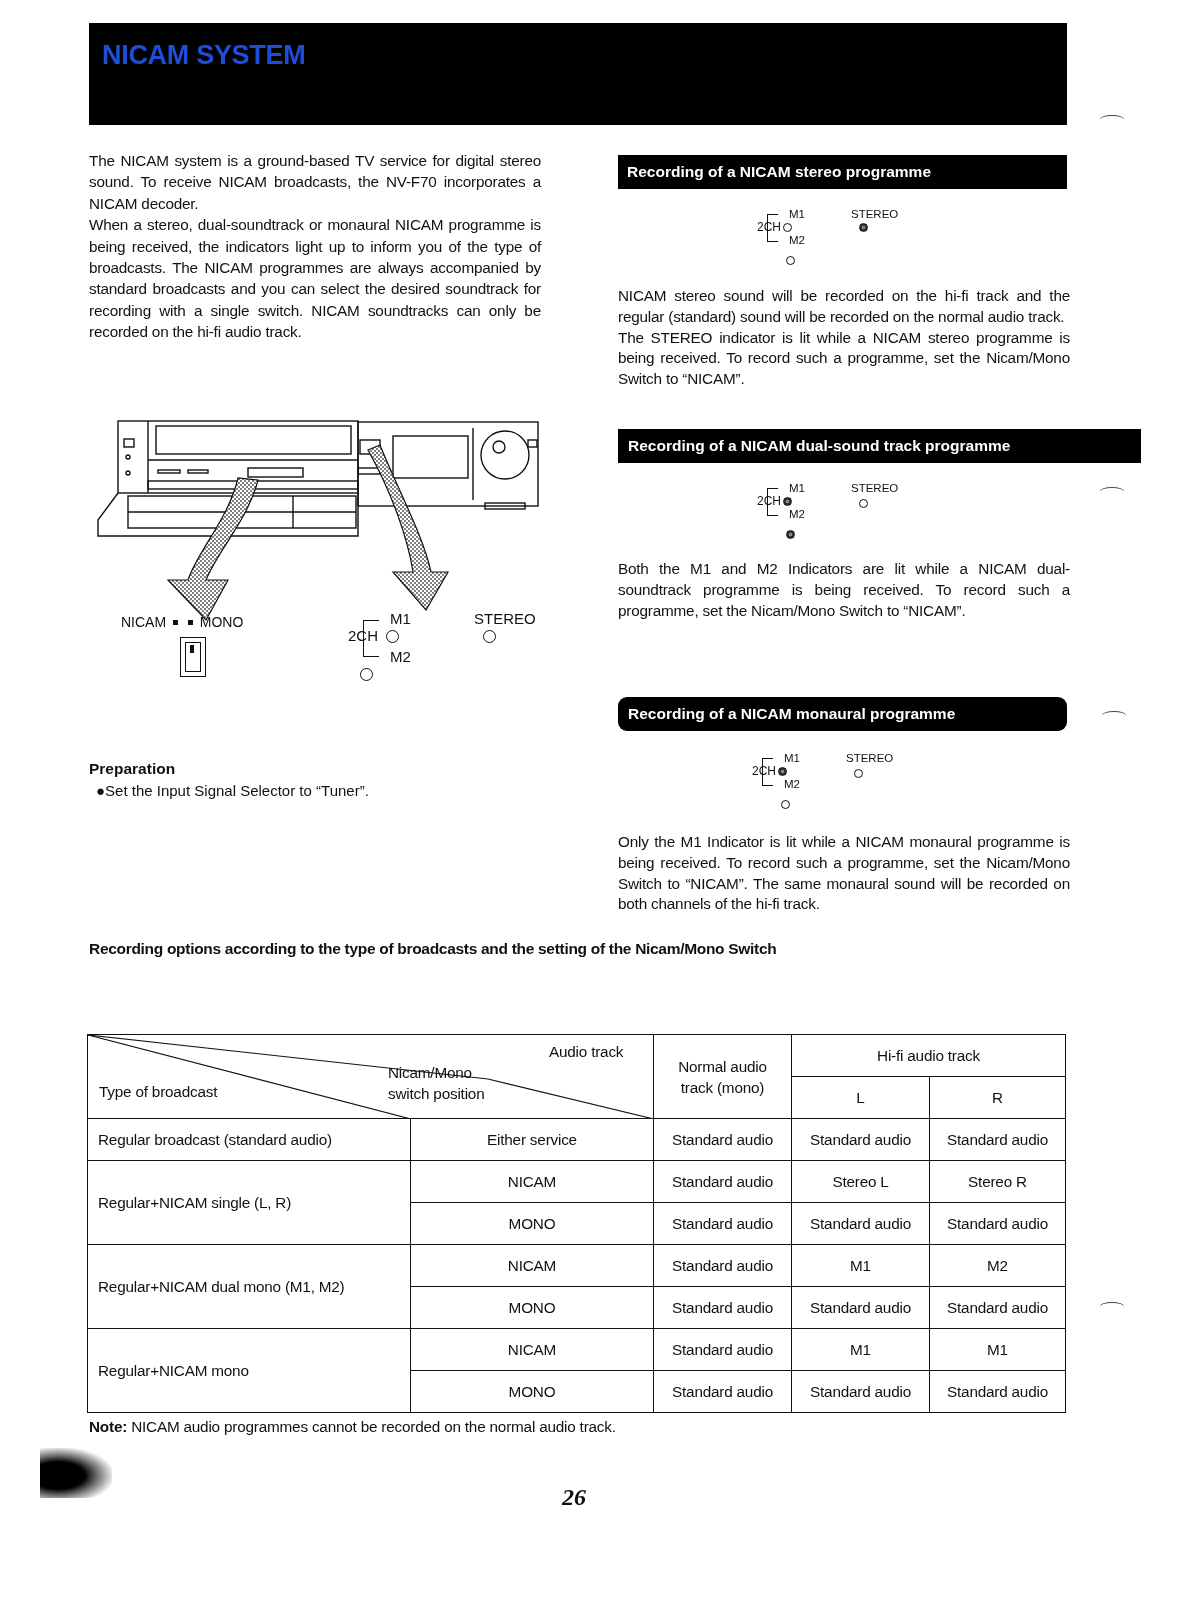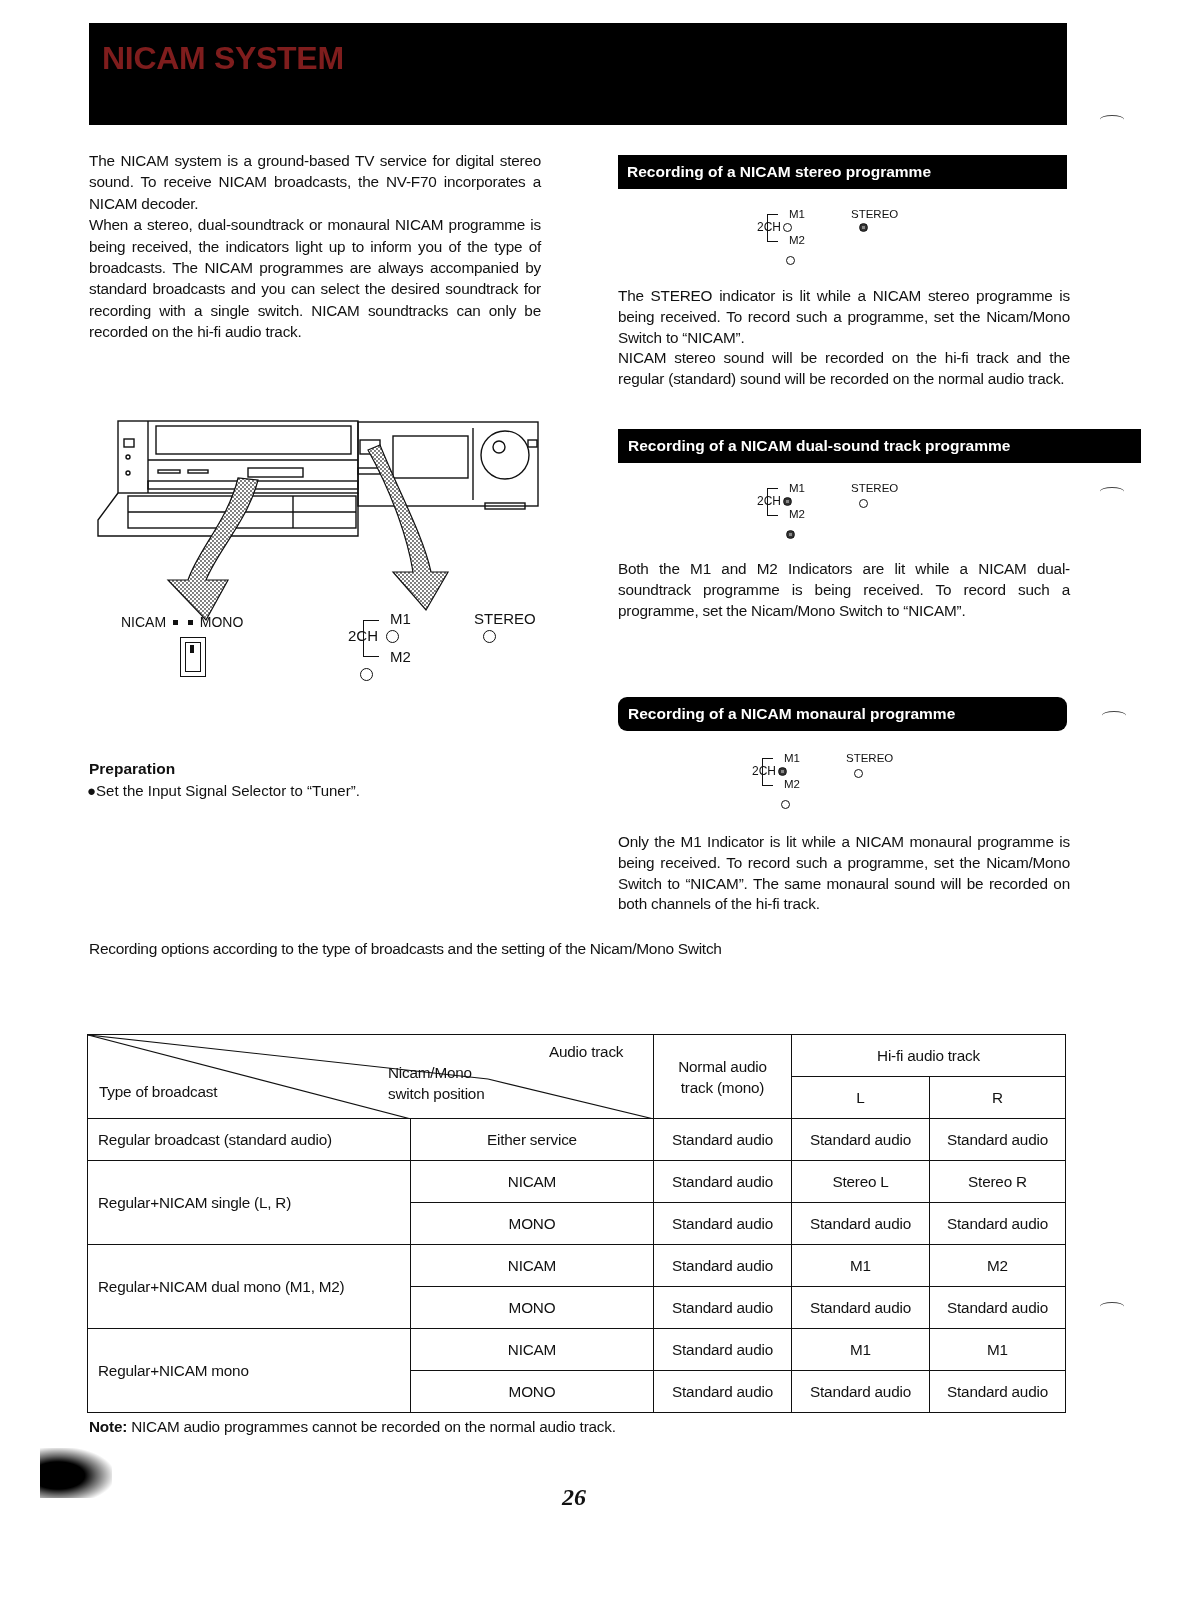--- a/index.html
+++ b/index.html
@@ -1,36 +1,36 @@
 <!DOCTYPE html>
 <html><head>
 <meta charset="utf-8">
 <style>
   html, body { margin: 0; padding: 0; background: #fff; }
   body { width: 1195px; height: 1621px; position: relative; overflow: hidden;
          font-family: "Liberation Sans", sans-serif; color: #111; }
   .abs { position: absolute; }
   .header-bar { left: 89px; top: 23px; width: 978px; height: 102px; background: #000; }
-  .header-title { left: 102px; top: 40px; color: #7f1d1d; font-size: 32px; font-weight: bold; letter-spacing: -0.3px; }
+  .header-title { left: 102px; top: 40px; color: #1d4ed8; font-size: 27px; font-weight: bold; letter-spacing: -0.3px; }
   .intro { left: 89px; top: 150px; width: 452px; font-size: 15.3px; line-height: 21.4px; text-align: justify; letter-spacing: -0.2px; }
   .intro p { margin: 0; }
   .section-bar { background: #000; color: #fff; font-size: 15.5px; font-weight: bold; height: 34px; line-height: 34px; padding-left: 10px; box-sizing: border-box; }
   .sec-text { font-size: 15.3px; line-height: 20.8px; text-align: justify; letter-spacing: -0.2px; width: 452px; }
   .sec-text p { margin: 0; }
   .ind { position: absolute; width: 200px; height: 70px; font-size: 11.5px; }
   .ind .m1 { position: absolute; left: 32px; top: 0; }
   .ind .ch { position: absolute; left: 0; top: 12px; font-size: 12px; }
   .ind .m2 { position: absolute; left: 32px; top: 26px; }
   .ind .stereo { position: absolute; left: 94px; top: 0; }
   .dot { position: absolute; width: 9px; height: 9px; border: 1.6px solid #111; border-radius: 50%; box-sizing: border-box; }
   .dot.lit { background: radial-gradient(circle, #888 0 35%, #333 36%); }
   .bracket { position: absolute; border-left: 1.3px solid #111; border-top: 1.3px solid #111; border-bottom: 1.3px solid #111; }
   .prep-title { left: 89px; top: 760px; font-size: 15.5px; font-weight: bold; }
-  .prep-item { left: 87px; top: 782px; font-size: 15px; }
-  .table-title { left: 89px; top: 940px; font-size: 15.5px; font-weight: normal; letter-spacing: -0.3px; }
+  .prep-item { left: 96px; top: 782px; font-size: 15px; }
+  .table-title { left: 89px; top: 940px; font-size: 15.5px; font-weight: bold; letter-spacing: -0.3px; }
   table.opts { position: absolute; left: 87px; top: 1034px; border-collapse: collapse; font-size: 15.3px; }
   table.opts td { border: 1.3px solid #111; text-align: center; padding: 0; letter-spacing: -0.2px; }
   table.opts td.left { text-align: left; padding-left: 10px; }
   .note { left: 89px; top: 1418px; font-size: 15.3px; letter-spacing: -0.2px; }
   .note b { font-weight: bold; }
   .page-num { left: 562px; top: 1484px; font-family: "Liberation Serif", serif; font-style: italic; font-weight: bold; font-size: 24px; }
   .smudge { left: 40px; top: 1448px; width: 72px; height: 50px; background: radial-gradient(ellipse at 25% 55%, #000 0 35%, rgba(0,0,0,0.6) 50%, rgba(0,0,0,0) 75%); }
   .edge-mark { width: 24px; height: 8px; border-top: 1.2px solid #444; border-radius: 60% 60% 0 0; }
 </style>
 </head>
@@ -117,22 +117,22 @@
   <div class="bracket" style="left:10px; top:6px; width:10px; height:26px;"></div>
   <span class="m1">M1</span>
   <span class="ch">2CH</span>
   <div class="dot" style="left:26px; top:15px;"></div>
   <span class="m2">M2</span>
   <div class="dot" style="left:29px; top:48px;"></div>
   <span class="stereo">STEREO</span>
   <div class="dot lit" style="left:102px; top:15px;"></div>
 </div>
 <div class="abs sec-text" style="left:618px; top:286px;">
+  <p>NICAM stereo sound will be recorded on the hi-fi track and the regular (standard) sound will be recorded on the normal audio track.</p>
   <p>The STEREO indicator is lit while a NICAM stereo programme is being received. To record such a programme, set the Nicam/Mono Switch to “NICAM”.</p>
-  <p>NICAM stereo sound will be recorded on the hi-fi track and the regular (standard) sound will be recorded on the normal audio track.</p>
 </div>
 
 <div class="abs section-bar" style="left:618px; top:429px; width:523px;">Recording of a NICAM dual-sound track programme</div>
 <div class="ind" style="left:757px; top:482px;">
   <div class="bracket" style="left:10px; top:6px; width:10px; height:26px;"></div>
   <span class="m1">M1</span>
   <span class="ch">2CH</span>
   <div class="dot lit" style="left:26px; top:15px;"></div>
   <span class="m2">M2</span>
   <div class="dot lit" style="left:29px; top:48px;"></div>

